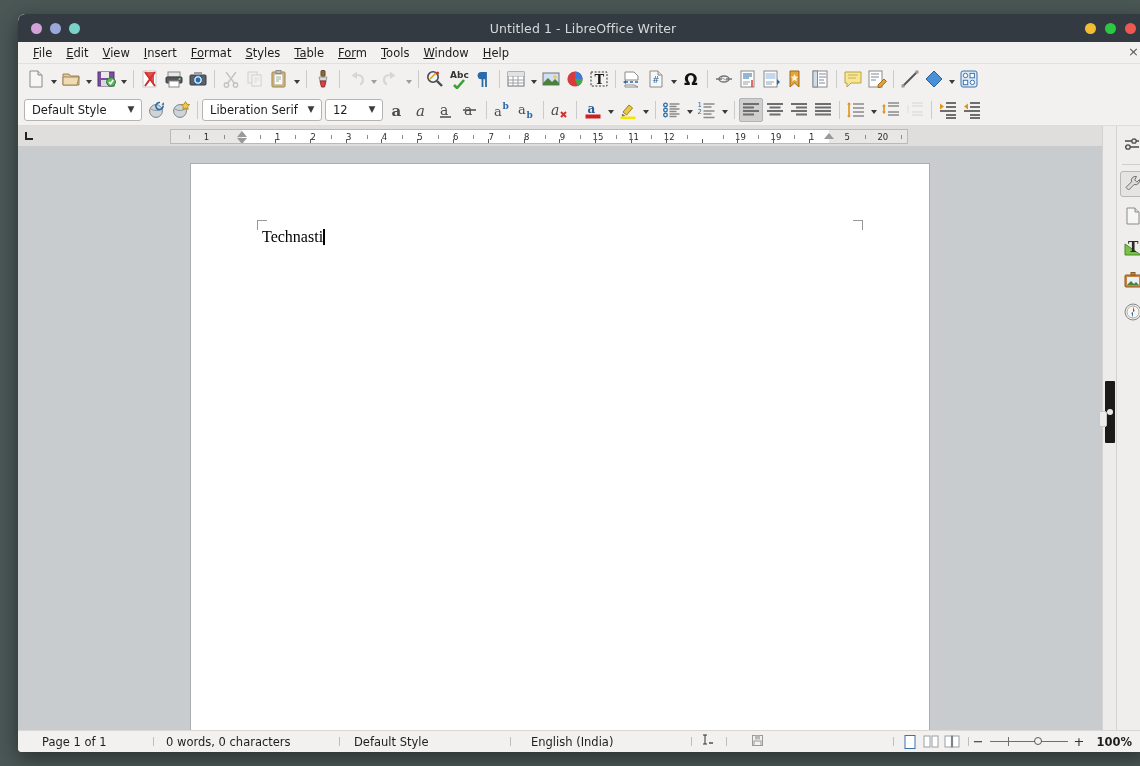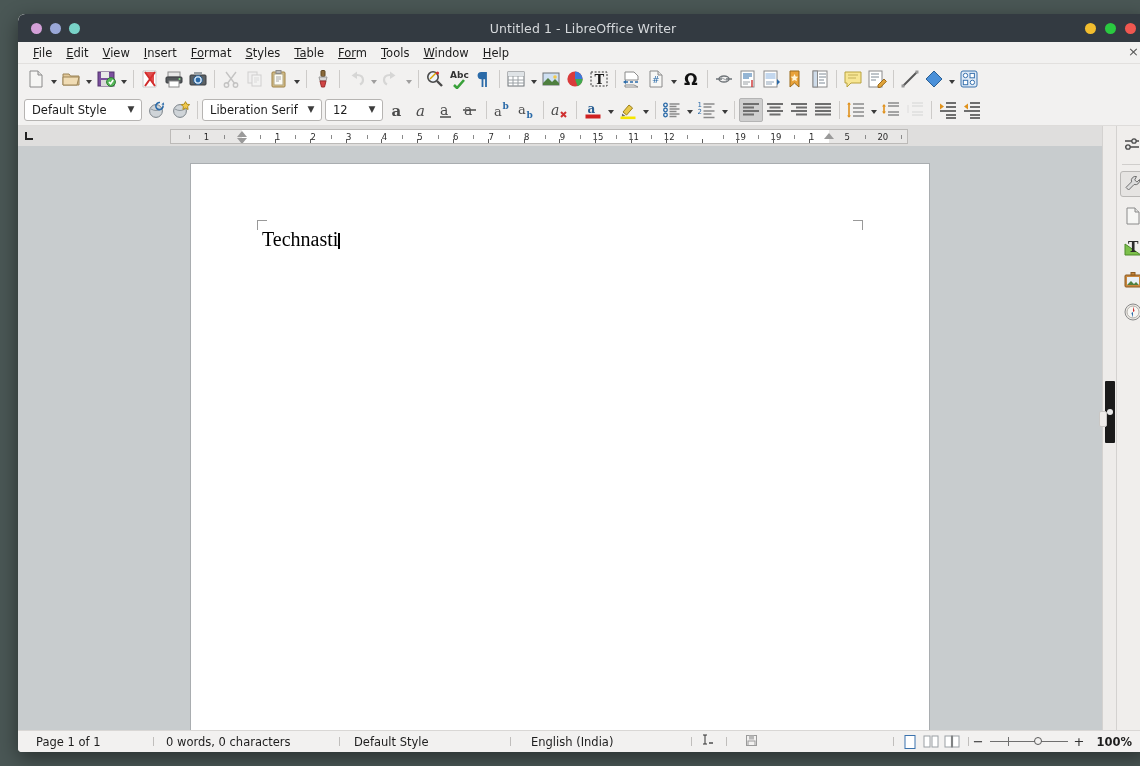--- a/index.html
+++ b/index.html
@@ -164,21 +164,21 @@
     width: 738px; background: #ffffff; margin-top: 18px;
     box-shadow: 0 0 0 1px #a9adb0;
     position: relative;
   }
   .corner-mark { position:absolute; width:10px;height:10px; }
   .corner-tl { left:66px; top:56px; border-left:1px solid #999; border-top:1px solid #999;}
   .corner-tr { right:66px; top:56px; border-right:1px solid #999; border-top:1px solid #999;}
   #doctext {
     position:absolute; left:71px; top:64px;
     font-family: "Liberation Serif", serif;
-    font-size: 20px; color:#000; white-space: pre;
+    font-size: 16px; color:#000; white-space: pre;
   }
   #caret {
     display:inline-block; width:1.5px; height:16px;
     background:#000; vertical-align:-3px;
   }
   
   #vscroll {
     width: 14px; flex: 0 0 14px; background: #eeecea;
     border-left: 1px solid #d4d2d0; position: relative;
   }
@@ -209,21 +209,21 @@
   .sb-btn.sel { border:1px solid #b9b7b5; background:#e6e4e2; }
   .sb-sep { width:22px; height:1px; background:#d0cecc; }
   
   #statusbar {
     height: 22px; flex: 0 0 22px;
     background: #f2f1f0; border-top:1px solid #d9d7d5;
     display:flex; align-items:center;
     font-size: 11.5px; color:#1d1d1d;
     font-family:"DejaVu Sans", sans-serif;
   }
-  .sb-cell { padding: 0 18px; white-space:nowrap; }
+  .sb-cell { padding: 0 24px; white-space:nowrap; }
   .sb-dot { width:1px;height:9px;background:#c0bebc; }
   .zoom-slider {
     display:flex; align-items:center; gap:0px; margin: 0 4px;
   }
   .zs-line { width:78px; height:1px; background:#6f6f6f; position:relative; }
   .zs-mid { position:absolute; left:18px; top:-4px; width:1px; height:9px; background:#6f6f6f;}
   .zs-knob {
     position:absolute; left:44px; top:-4px; width:8px;height:8px;
     border:1.5px solid #5a5a5a; border-radius:50%; background:#f2f1f0;
   }

